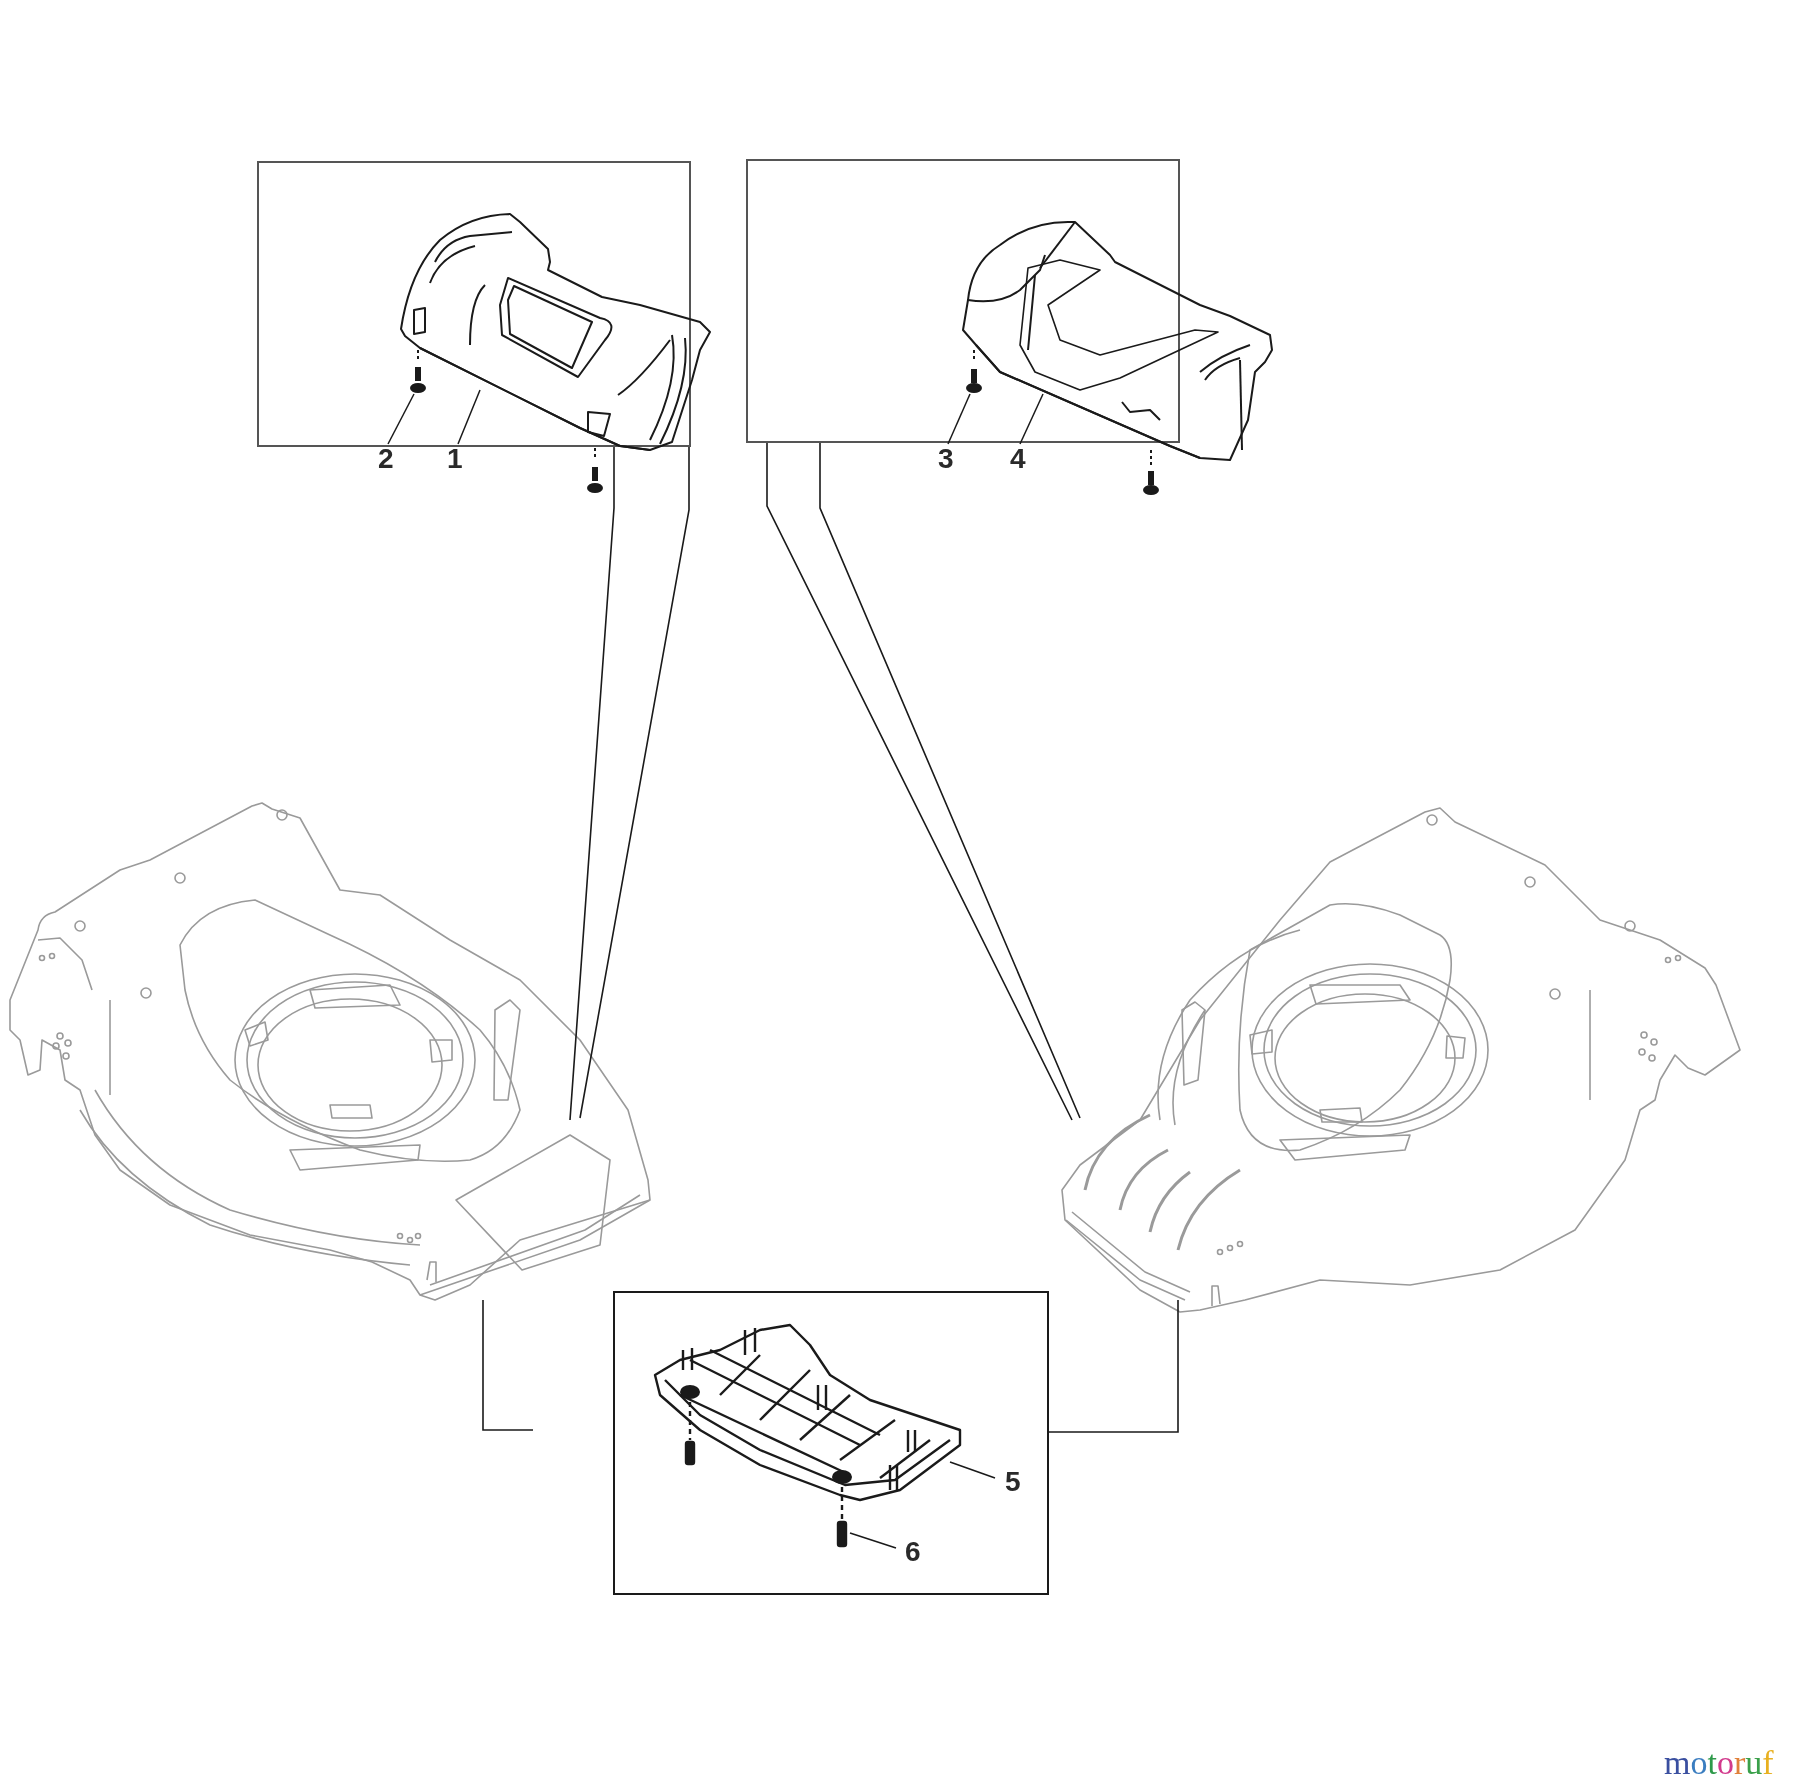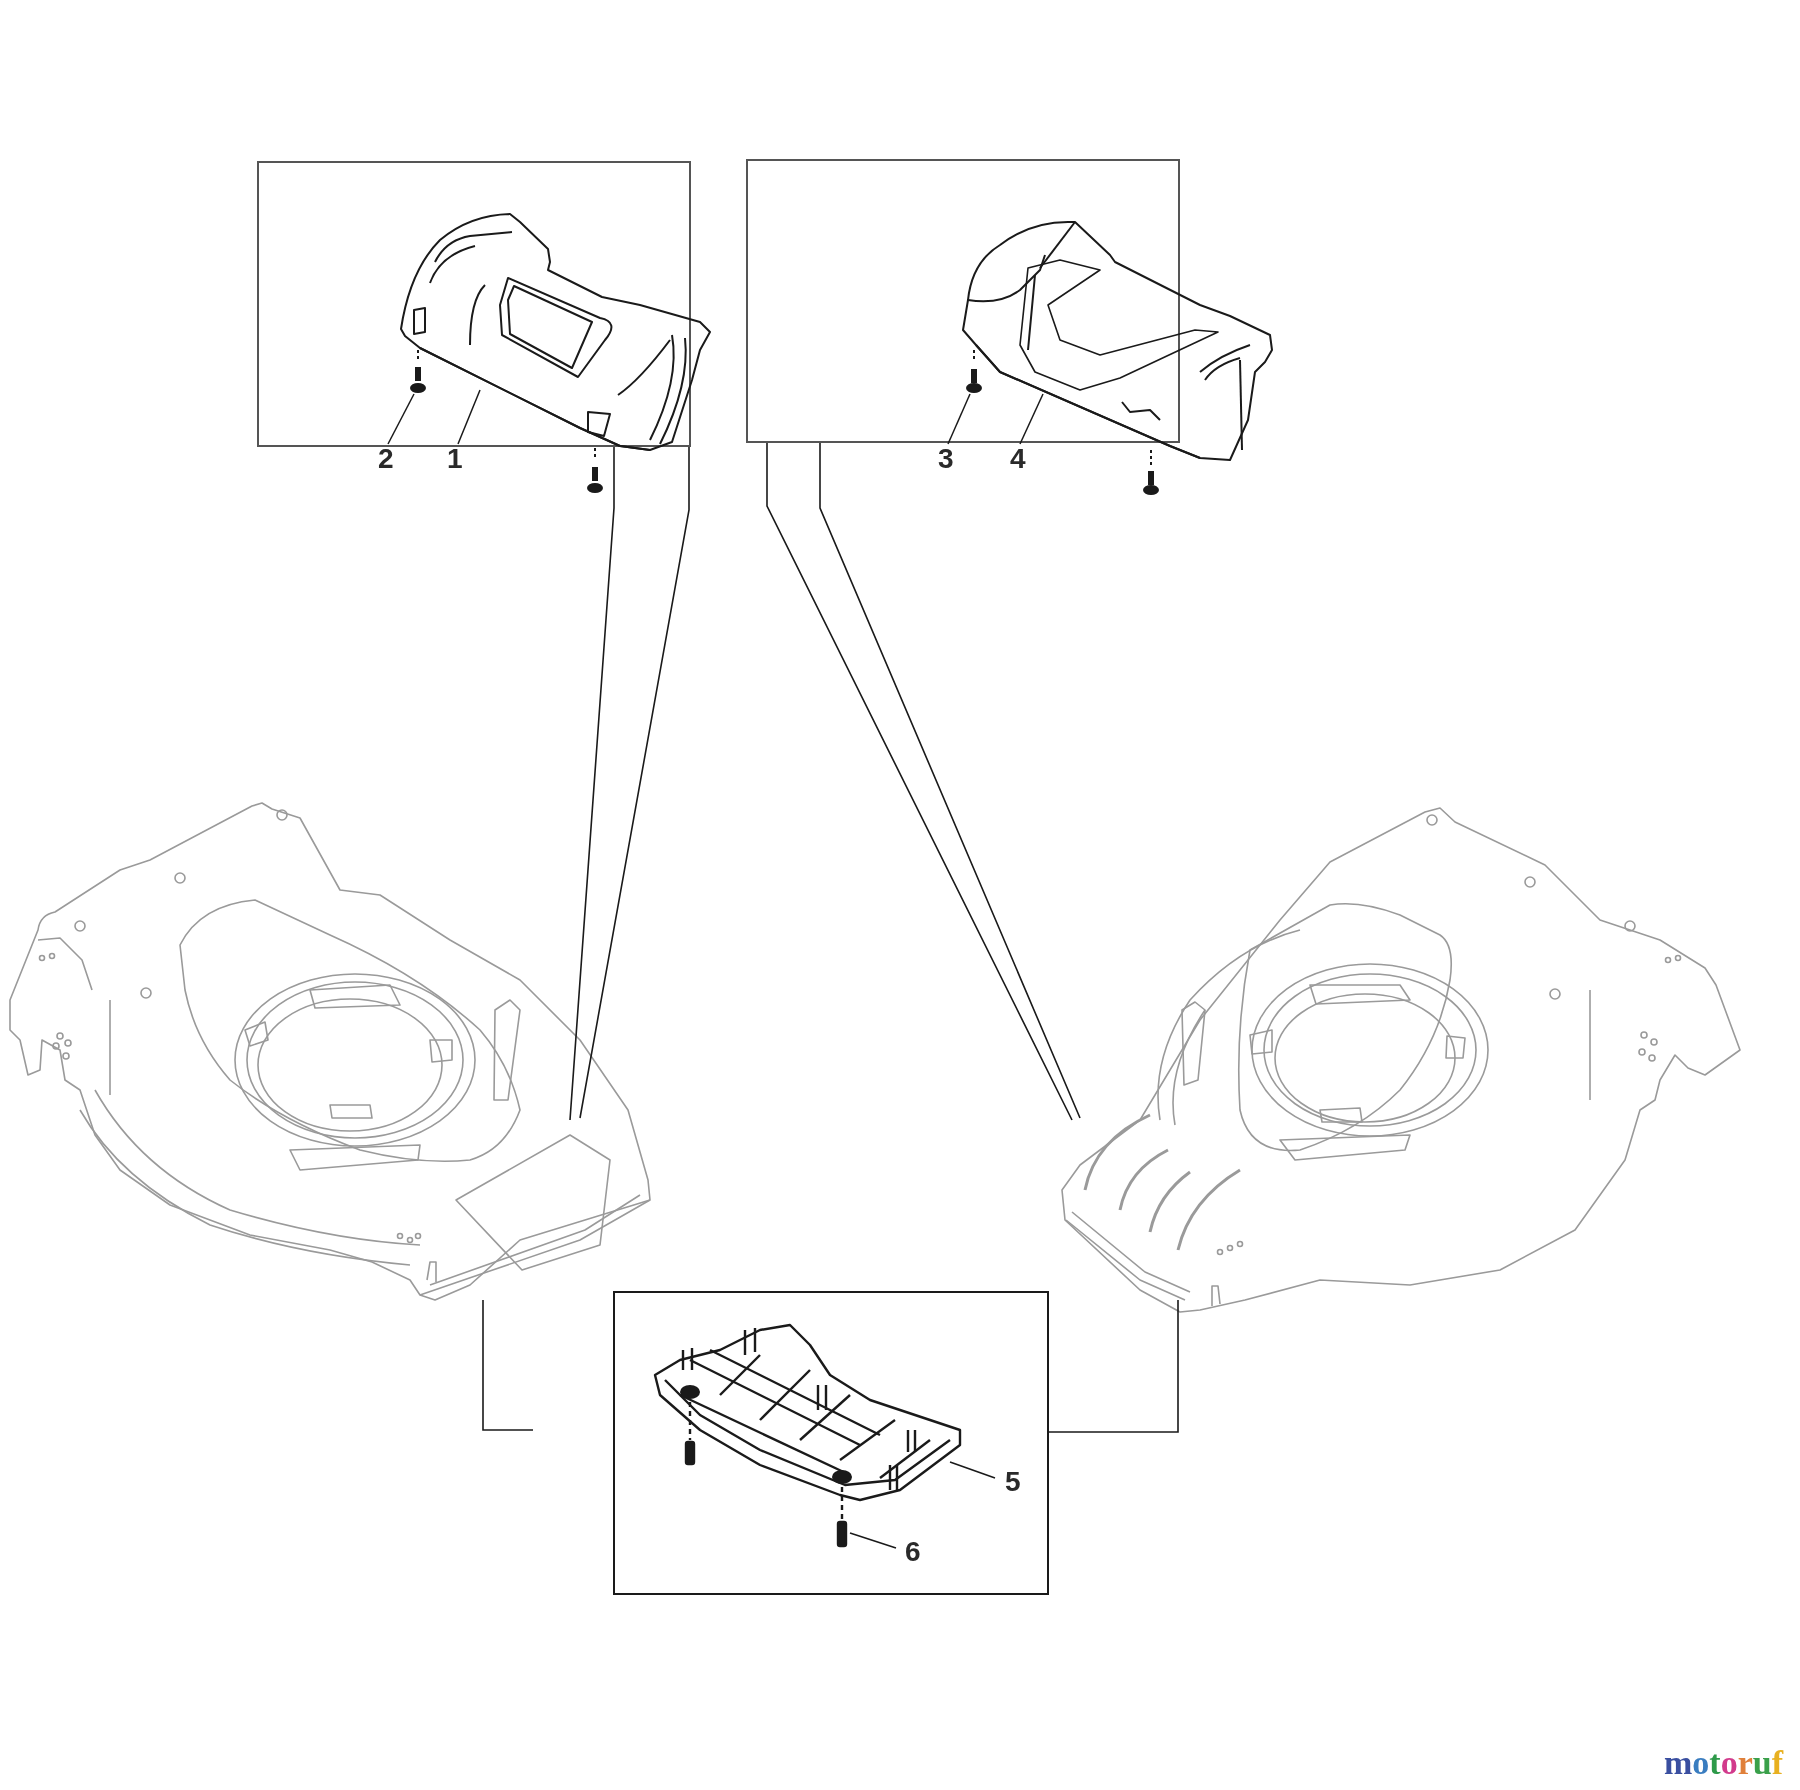--- a/index.html
+++ b/index.html
@@ -1,19 +1,19 @@
 <!DOCTYPE html>
 <html><head>
   <meta charset="utf-8">
   <style>
     html, body { margin: 0; padding: 0; background: #ffffff; }
     body { width: 1800px; height: 1790px; position: relative; overflow: hidden; font-family: "Liberation Sans", sans-serif; }
     svg.canvas { position: absolute; left: 0; top: 0; }
     .callout { font-family: "Liberation Sans", sans-serif; font-weight: bold; font-size: 28px; fill: #2a2a2a; }
-    .brand { position: absolute; left: 1664px; top: 1746px; font-family: "Liberation Serif", serif; font-size: 34px; font-weight: bold; letter-spacing: 0px; line-height: 1; }
+    .brand { position: absolute; left: 1664px; top: 1746px; font-family: "Liberation Serif", serif; font-size: 34px; font-weight: normal; letter-spacing: 0px; line-height: 1; }
     .brand span { display: inline-block; }
   </style>
 </head>
 <body>
 
 <svg class="canvas" width="1800" height="1790" viewBox="0 0 1800 1790" xmlns="http://www.w3.org/2000/svg">
 
   <g fill="none" stroke="#9a9a9a" stroke-width="1.6" stroke-linejoin="round">
 
     <path d="M10,1000 L38,930 Q40,915 55,912 L120,870 L150,860 L252,806 L262,803 L272,809 L300,818 L340,890 L380,895 L450,940 L520,980 L580,1040 L628,1110 L648,1180 L650,1200 L520,1240 L470,1285 L435,1300 L420,1295 L410,1280 L372,1262 L330,1250 L250,1235 L170,1205 L120,1170 L95,1135 L80,1090 L65,1080 L60,1050 L42,1040 L40,1070 L28,1075 L20,1040 L10,1030 Z"></path>

